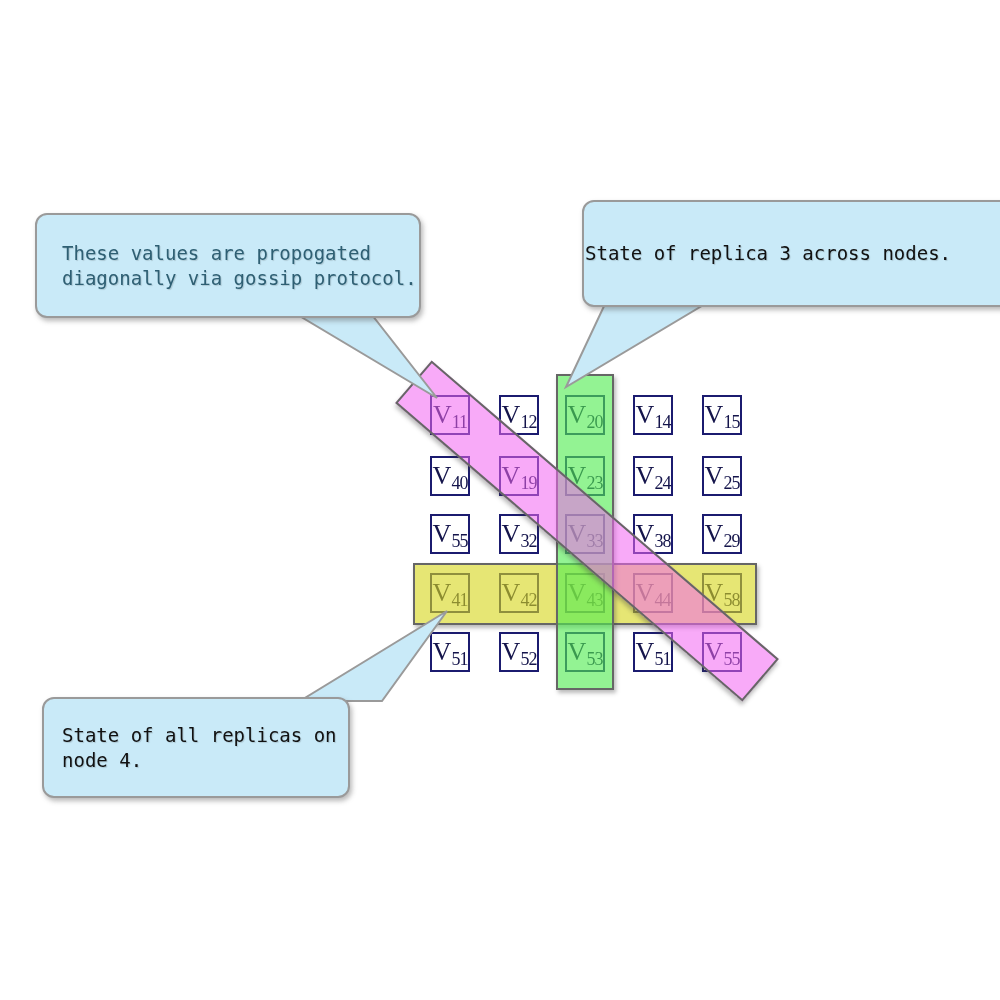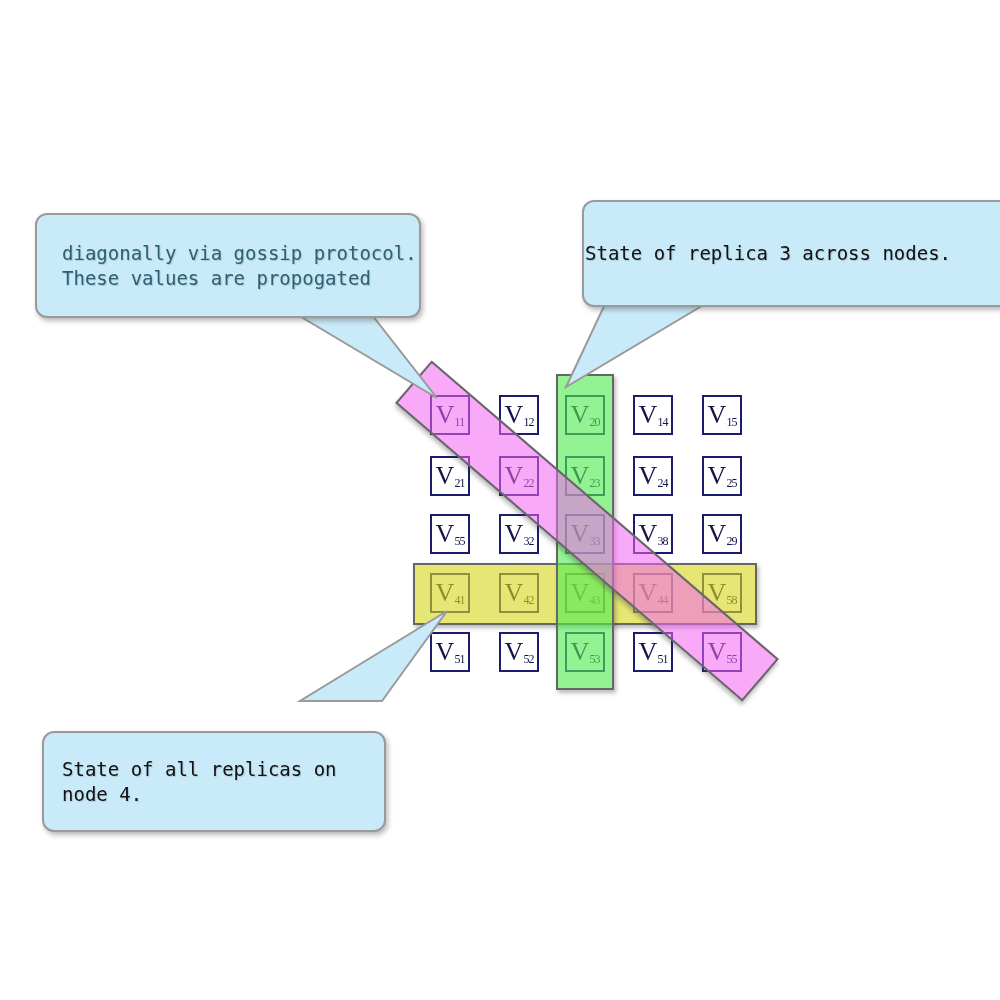--- a/index.html
+++ b/index.html
@@ -9,42 +9,42 @@
   }
   
   .cell{
     position:absolute;width:40px;height:40px;box-sizing:border-box;
     background:#ffffff;border:2.2px solid #1b1b6f;
     display:flex;align-items:center;justify-content:center;
     color:#14144b;font-family:"Liberation Serif","DejaVu Serif",serif;
     z-index:1;
   }
   .cell .v{font-size:26px;line-height:1;}
-  .cell .s{font-size:12px;line-height:1;margin-top:14px;letter-spacing:-1px;}
+  .cell .s{font-size:18px;line-height:1;margin-top:14px;letter-spacing:-1px;}
   
   .band{
     position:absolute;box-sizing:border-box;border:2.5px solid #666666;
     box-shadow:2px 3px 4px rgba(60,60,60,0.35);
   }
   #band-yellow{left:413px;top:563px;width:344px;height:62px;background:rgba(215,215,30,0.62);z-index:2;}
   #band-green{left:556px;top:374px;width:58px;height:316px;background:rgba(80,235,80,0.62);z-index:3;}
   #band-pink{left:358px;top:503px;width:458px;height:56px;background:rgba(243,100,243,0.55);transform:rotate(40.7deg);z-index:4;}
   
   .tails{position:absolute;left:0;top:0;z-index:5;}
   
   .callout{
     position:absolute;box-sizing:border-box;background:#c9eaf8;border:2px solid #9a9a9a;
     border-radius:12px;box-shadow:2px 3px 5px rgba(80,80,80,0.4);
     display:flex;flex-direction:column;justify-content:center;
     z-index:6;font-size:19px;line-height:25px;
     text-shadow:1px 1px 1px rgba(0,0,0,0.15);
   }
   #callout-gossip{left:35px;top:213px;width:386px;height:105px;padding-left:25px;color:#2e5f73;}
   #callout-replica3{left:582px;top:200px;width:442px;height:107px;padding-left:1px;color:#111111;}
-  #callout-node4{left:42px;top:697px;width:344px;height:101px;padding-left:18px;color:#111111;margin-top:34px;}
+  #callout-node4{left:42px;top:697px;width:308px;height:101px;padding-left:18px;color:#111111;}
 </style>
 </head>
 <body>
 
 <div class="canvas">
 
   <div class="cell" style="left:430px;top:395px">
       <span class="v">V</span>
       <span class="s">11</span>
     </div>
@@ -60,25 +60,25 @@
       <span class="v">V</span>
       <span class="s">14</span>
     </div>
   <div class="cell" style="left:702px;top:395px">
       <span class="v">V</span>
       <span class="s">15</span>
     </div>
 
   <div class="cell" style="left:430px;top:456px">
       <span class="v">V</span>
-      <span class="s">21</span>
+      <span class="s">40</span>
     </div>
   <div class="cell" style="left:499px;top:456px">
       <span class="v">V</span>
-      <span class="s">22</span>
+      <span class="s">19</span>
     </div>
   <div class="cell" style="left:565px;top:456px">
       <span class="v">V</span>
       <span class="s">23</span>
     </div>
   <div class="cell" style="left:633px;top:456px">
       <span class="v">V</span>
       <span class="s">24</span>
     </div>
   <div class="cell" style="left:702px;top:456px">
@@ -153,22 +153,22 @@
   <div class="band" id="band-green"></div>
   <div class="band" id="band-pink"></div>
 
   <svg class="tails" width="1000" height="1000" viewBox="0 0 1000 1000">
     <polygon points="298,315 372,315 437,398" fill="#c9eaf8" stroke="#9a9a9a" stroke-width="2"></polygon>
     <polygon points="605,304 705,304 566,387" fill="#c9eaf8" stroke="#9a9a9a" stroke-width="2"></polygon>
     <polygon points="300,701 382,701 447,611" fill="#c9eaf8" stroke="#9a9a9a" stroke-width="2"></polygon>
   </svg>
 
   <div class="callout" id="callout-gossip">
+    <div>These values are propogated</div>
     <div>diagonally via gossip protocol.</div>
-    <div>These values are propogated</div>
   </div>
 
   <div class="callout" id="callout-replica3">
     <div>State of replica 3 across nodes.</div>
   </div>
 
   <div class="callout" id="callout-node4">
     <div>State of all replicas on node 4.</div>
   </div>
 

